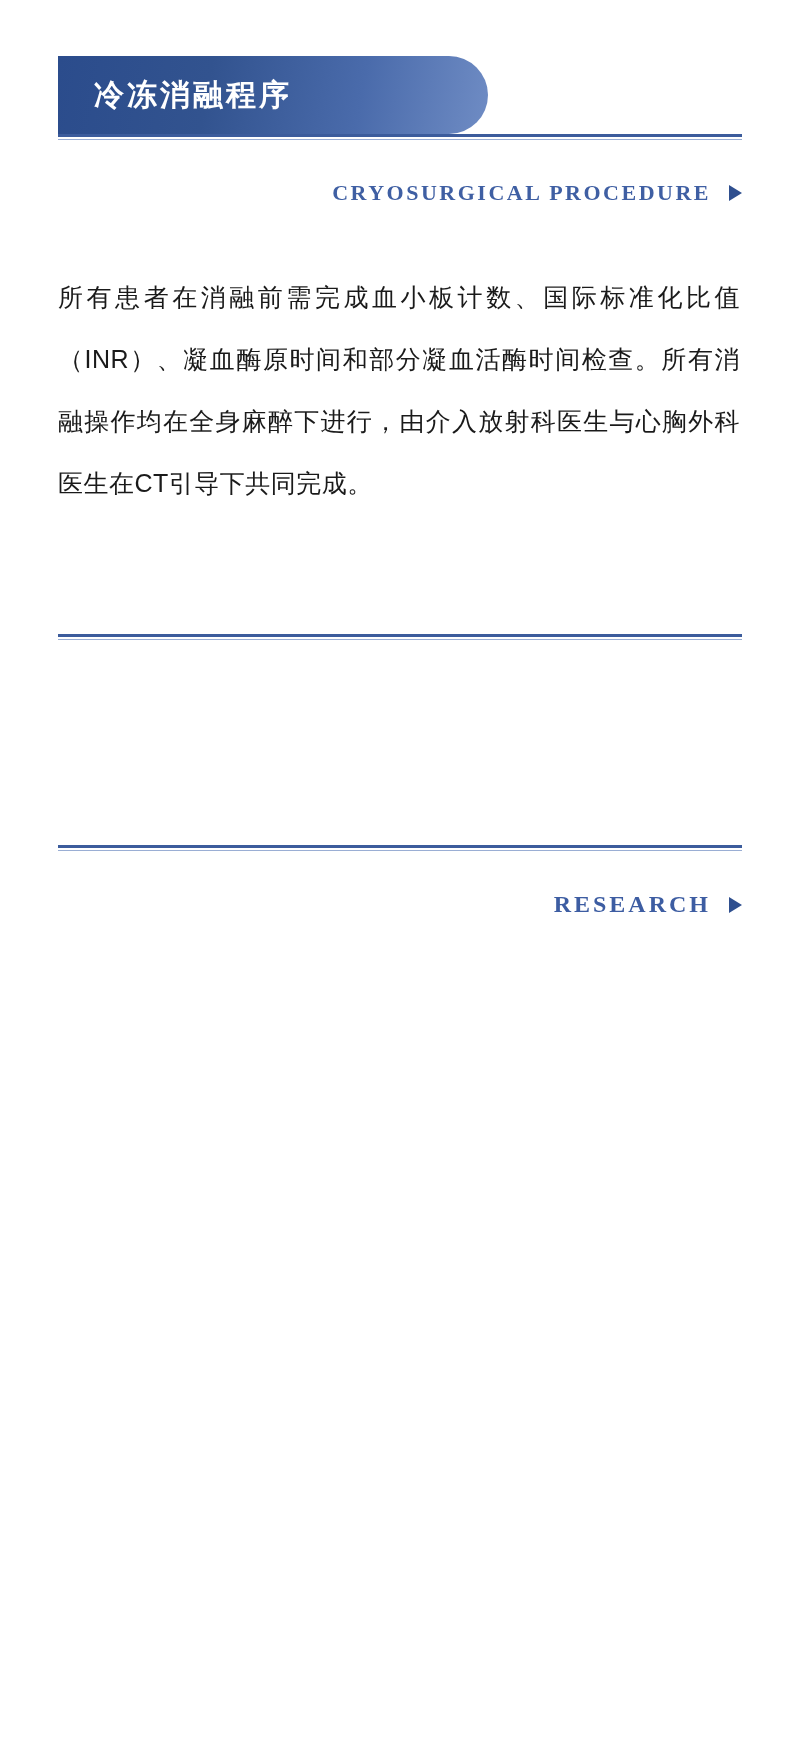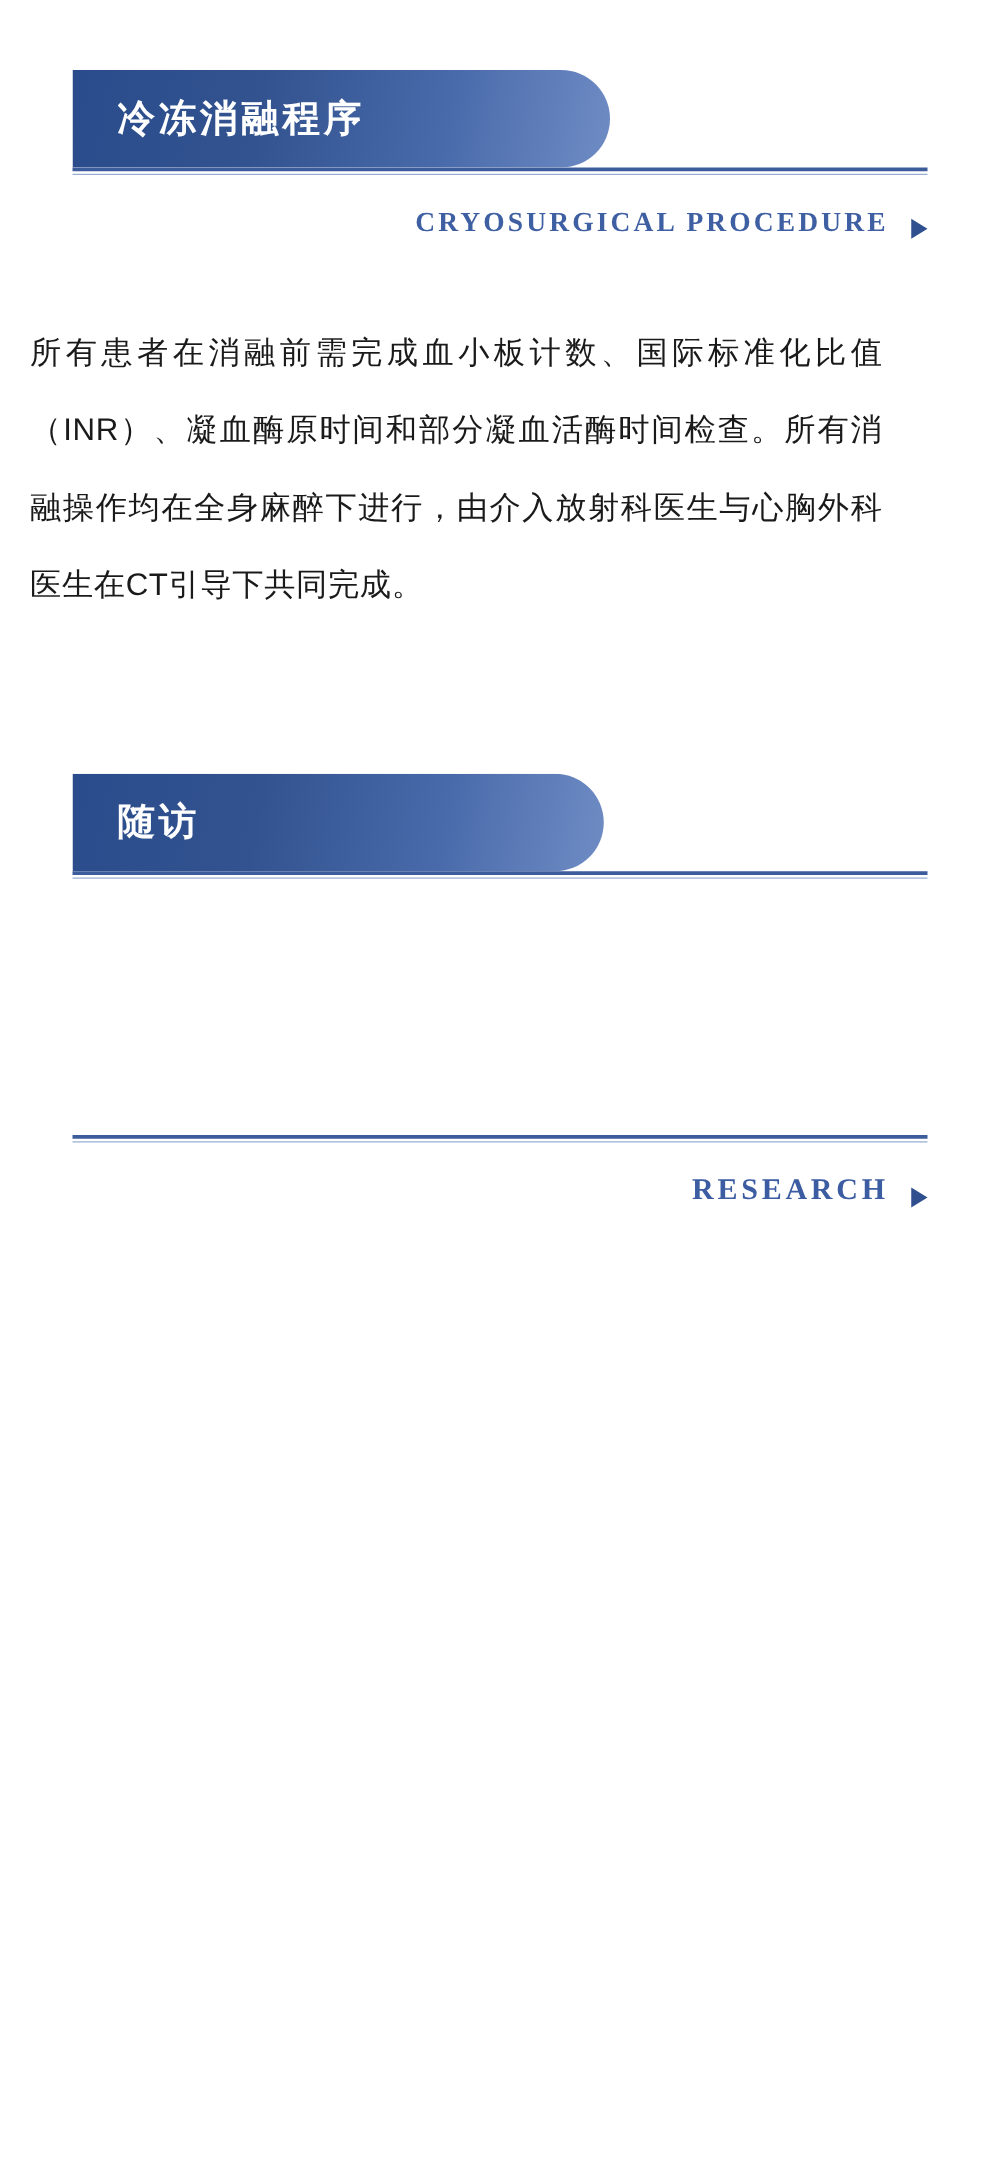--- a/index.html
+++ b/index.html
@@ -70,25 +70,25 @@
   }
   .rule-double .l2 {
     height: 1px;
     background: #9aaed4;
     margin-top: 2px;
   }
 
   
   .sublabel {
     display: flex;
-    align-items: flex-end;
+    align-items: center;
     justify-content: flex-end;
     width: 684px;
     margin-left: 58px;
-    margin-top: 25px;
+    margin-top: 40px;
   }
   .sublabel .txt {
     font-family: "Liberation Serif", serif;
     font-weight: bold;
     font-size: 22px;
     letter-spacing: 2.5px;
     color: #3f5fa3;
     white-space: nowrap;
   }
   .sublabel .txt.big {
@@ -101,21 +101,21 @@
     width: 0;
     height: 0;
     border-left: 13px solid #2f4f8f;
     border-top: 8px solid transparent;
     border-bottom: 8px solid transparent;
   }
 
   
   .para {
     width: 682px;
-    margin-left: 24px;
+    margin-left: 58px;
     font-family: "Liberation Sans", sans-serif;
     font-size: 25px;
     line-height: 62px;
     color: #1a1a1a;
     letter-spacing: 0.5px;
     text-align: justify;
   }
 
   
   .sp-a { height: 60px; }
@@ -148,26 +148,20 @@
     </div>
 
     <div class="sp-a"></div>
 
     <div class="para">所有患者在消融前需完成血小板计数、国际标准化比值（INR）、凝血酶原时间和部分凝血活酶时间检查。所有消融操作均在全身麻醉下进行，由介入放射科医生与心胸外科医生在CT引导下共同完成。</div>
   </div>
 
   <div class="sp-d"></div>
 
   <div class="section">
-    <div class="banner-wrap">
-      <div class="banner">
-        <div class="banner-shape w2"></div>
-        <div class="banner-title">随访</div>
-      </div>
-    </div>
     <div class="rule-double">
       <div class="l1"></div>
       <div class="l2"></div>
     </div>
 
 
     <div class="sp-c"></div>
 
   </div>
 

